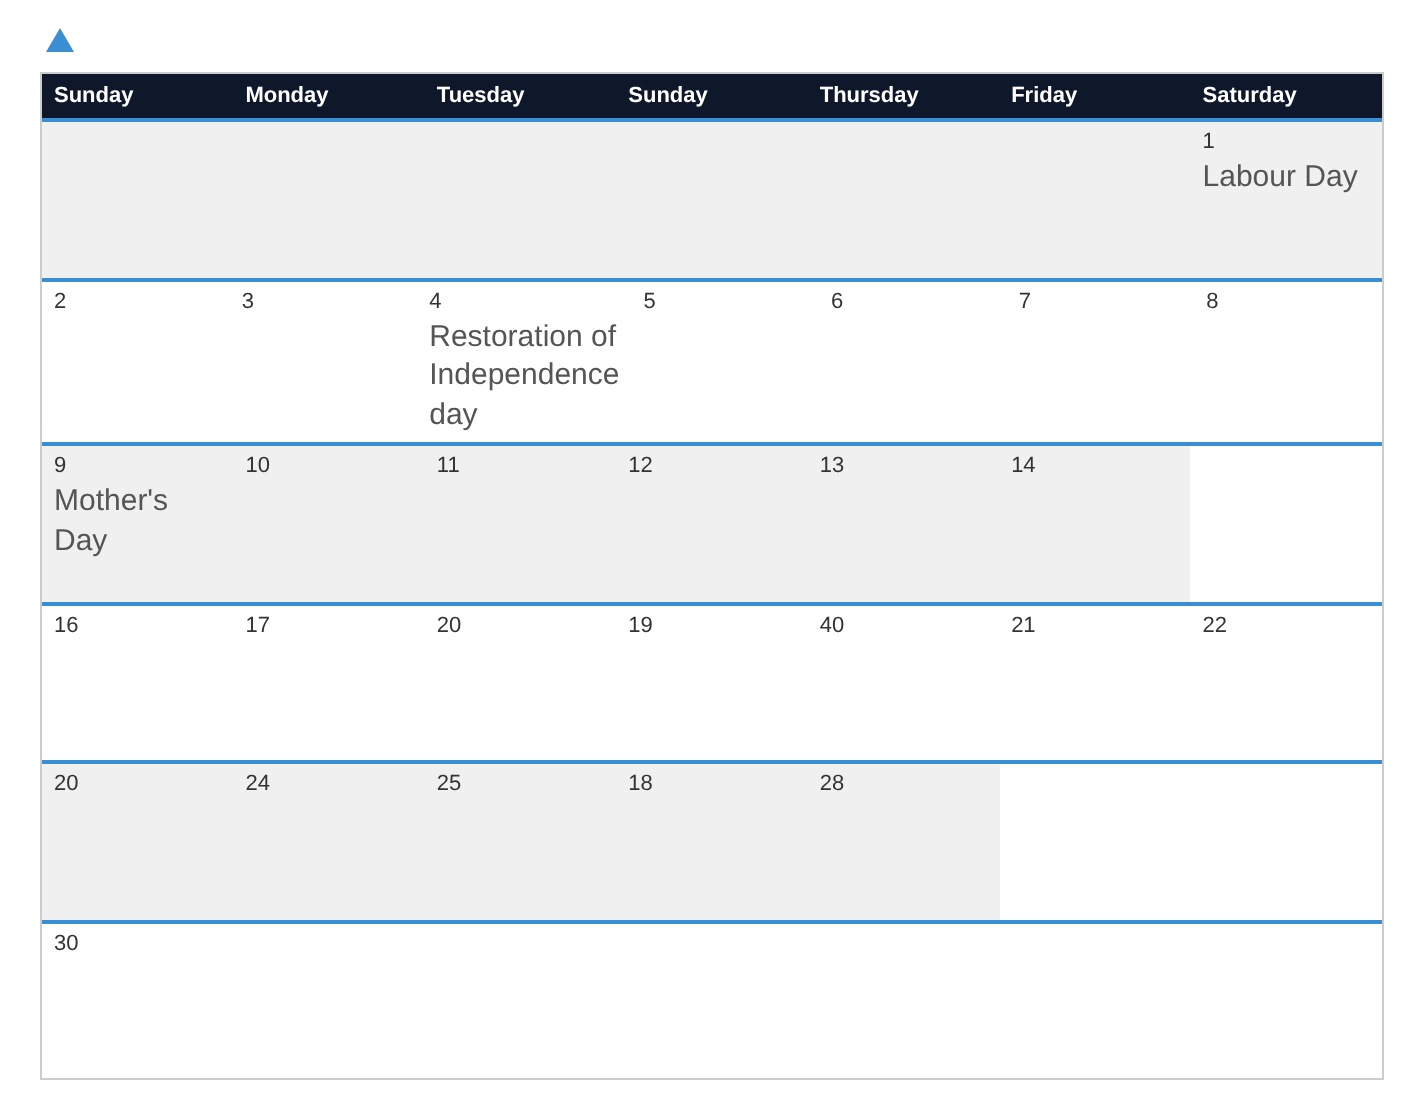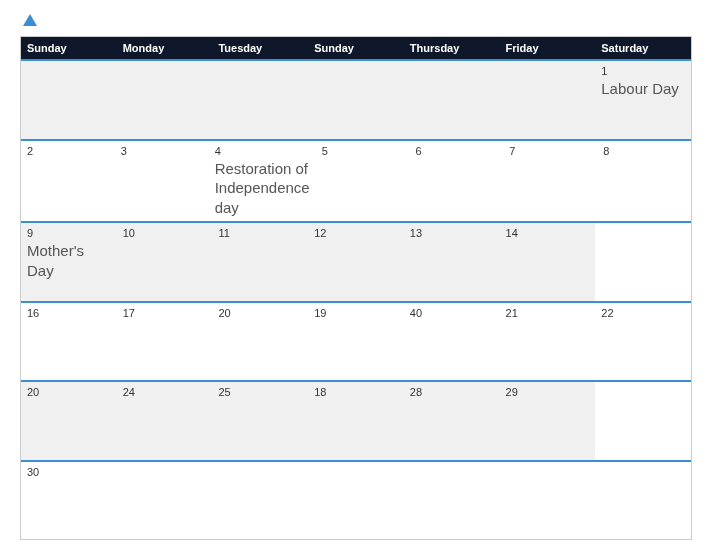--- a/index.html
+++ b/index.html
@@ -255,23 +255,20 @@
           </div>
           <div class="cal-cell">
             <span class="day-num">25</span>
           </div>
           <div class="cal-cell">
             <span class="day-num">18</span>
           </div>
           <div class="cal-cell">
             <span class="day-num">28</span>
           </div>
-          <div class="cal-cell">
-            <span class="day-num">29</span>
-          </div>
         </div>
         <div class="cal-week">
           <div class="cal-cell">
             <span class="day-num">30</span>
           </div>
           <div class="cal-cell empty"></div>
           <div class="cal-cell empty"></div>
           <div class="cal-cell empty"></div>
           <div class="cal-cell empty"></div>
           <div class="cal-cell empty"></div>

